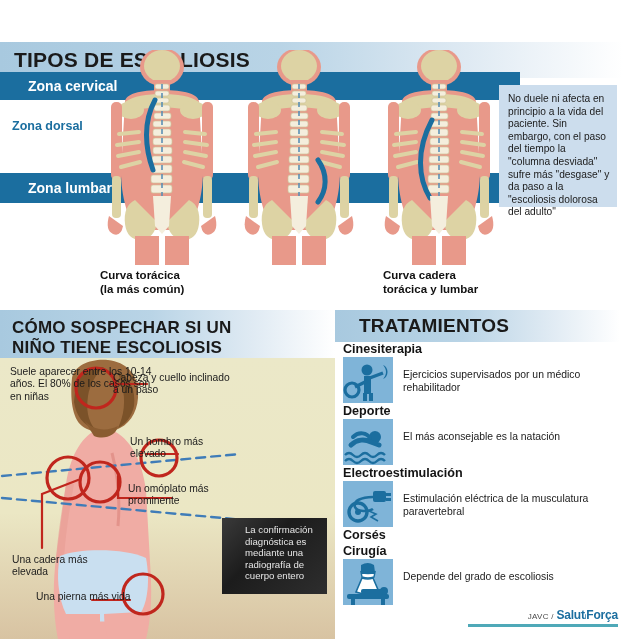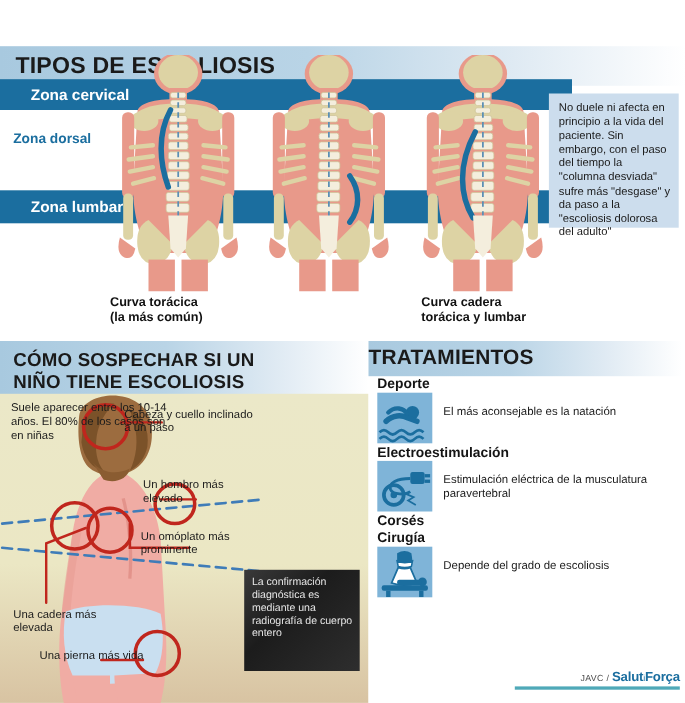--- a/index.html
+++ b/index.html
@@ -78,29 +78,29 @@
     position: absolute; font-size: 10.3px; line-height: 12.4px; color:#1b1b1b;
   }
   #ann-age   { left: 10px;  top: 8px;  width: 150px; }
   #ann-head  { left: 113px; top: 14px; width: 120px; }
   #ann-shoulder { left: 130px; top: 78px; width: 105px; }
   #ann-scapula  { left: 128px; top: 125px; width: 110px; }
   #ann-hip   { left: 12px;  top: 196px; width: 100px; }
   #ann-leg   { left: 36px;  top: 233px; width: 95px; }
 
   #diag-box {
-    position:absolute; left:222px; top:160px; width:105px; height:92px;
+    position:absolute; left:222px; top:160px; width:105px; height:76px;
     background: linear-gradient(135deg,#3a3a3a 0%, #1c1c1c 40%, #2e2e2e 100%);
-    padding: 6px 6px 4px 7px;
+    padding: 6px 6px 4px 23px;
   }
   #diag-box p { color:#e6e6e6; font-size: 9.6px; line-height: 11.6px; }
 
   
   #treat-section { position:absolute; left:335px; top:305px; width:288px; height:334px; background:#fff; }
-  #treat-header { left:0; top:5px; width:285px; height:32px; padding-left:0; }
+  #treat-header { left:0; top:5px; width:285px; height:32px; padding-left:24px; }
   #treat-header .hdr-title { font-size: 19px; }
 
   #treat-list { position:absolute; left:0; top:37px; width:288px; }
   .treat-item { position: relative; margin-bottom: 1px; }
   .treat-name {
     font-size: 12.6px; font-weight: bold; color:#141414;
     margin-left: 8px; line-height: 15px;
   }
   .treat-row { display:flex; align-items:flex-start; margin-left: 8px; }
   .treat-icon {
@@ -381,20 +381,38 @@
     </div>
   </div>
 
   <div id="treat-section">
     <div class="hdr-bar" id="treat-header">
       <span class="hdr-title">TRATAMIENTOS</span>
     </div>
 
     <div id="treat-list">
 
+      <div class="treat-item">
+        <div class="treat-name">Cinesiterapia</div>
+        <div class="treat-row">
+          <div class="treat-icon">
+            <svg viewBox="0 0 50 46" width="50" height="46">
+              <circle cx="24" cy="13" r="5.5" fill="#1b6e9f"></circle>
+              <rect x="21" y="19" width="7" height="18" fill="#1b6e9f"></rect>
+              <path d="M24 22 L40 16" stroke="#1b6e9f" stroke-width="3.4" fill="none"></path>
+              <path d="M24 24 L12 30" stroke="#1b6e9f" stroke-width="3.4" fill="none"></path>
+              <path d="M40 8 C46 10 46 20 40 22 C44 17 44 13 40 8 Z" fill="#1b6e9f"></path>
+              <circle cx="9" cy="33" r="7" fill="none" stroke="#1b6e9f" stroke-width="3.2"></circle>
+              <rect x="20" y="36" width="4" height="8" fill="#1b6e9f"></rect>
+              <rect x="26" y="36" width="4" height="8" fill="#1b6e9f"></rect>
+            </svg>
+          </div>
+          <div class="treat-desc">Ejercicios supervisados por un médico rehabilitador</div>
+        </div>
+      </div>
 
       <div class="treat-item">
         <div class="treat-name">Deporte</div>
         <div class="treat-row">
           <div class="treat-icon">
             <svg viewBox="0 0 50 46" width="50" height="46">
               <circle cx="32" cy="18" r="6" fill="#1b6e9f"></circle>
               <path d="M8 26 C14 20 22 20 28 23 L36 26" stroke="#1b6e9f" stroke-width="5" fill="none" stroke-linecap="round"></path>
               <path d="M10 18 C16 12 24 14 27 19" stroke="#1b6e9f" stroke-width="4" fill="none" stroke-linecap="round"></path>
               <path d="M2 36 q4 -4 8 0 t8 0 t8 0 t8 0 t8 0" stroke="#1b6e9f" stroke-width="2.4" fill="none"></path>

